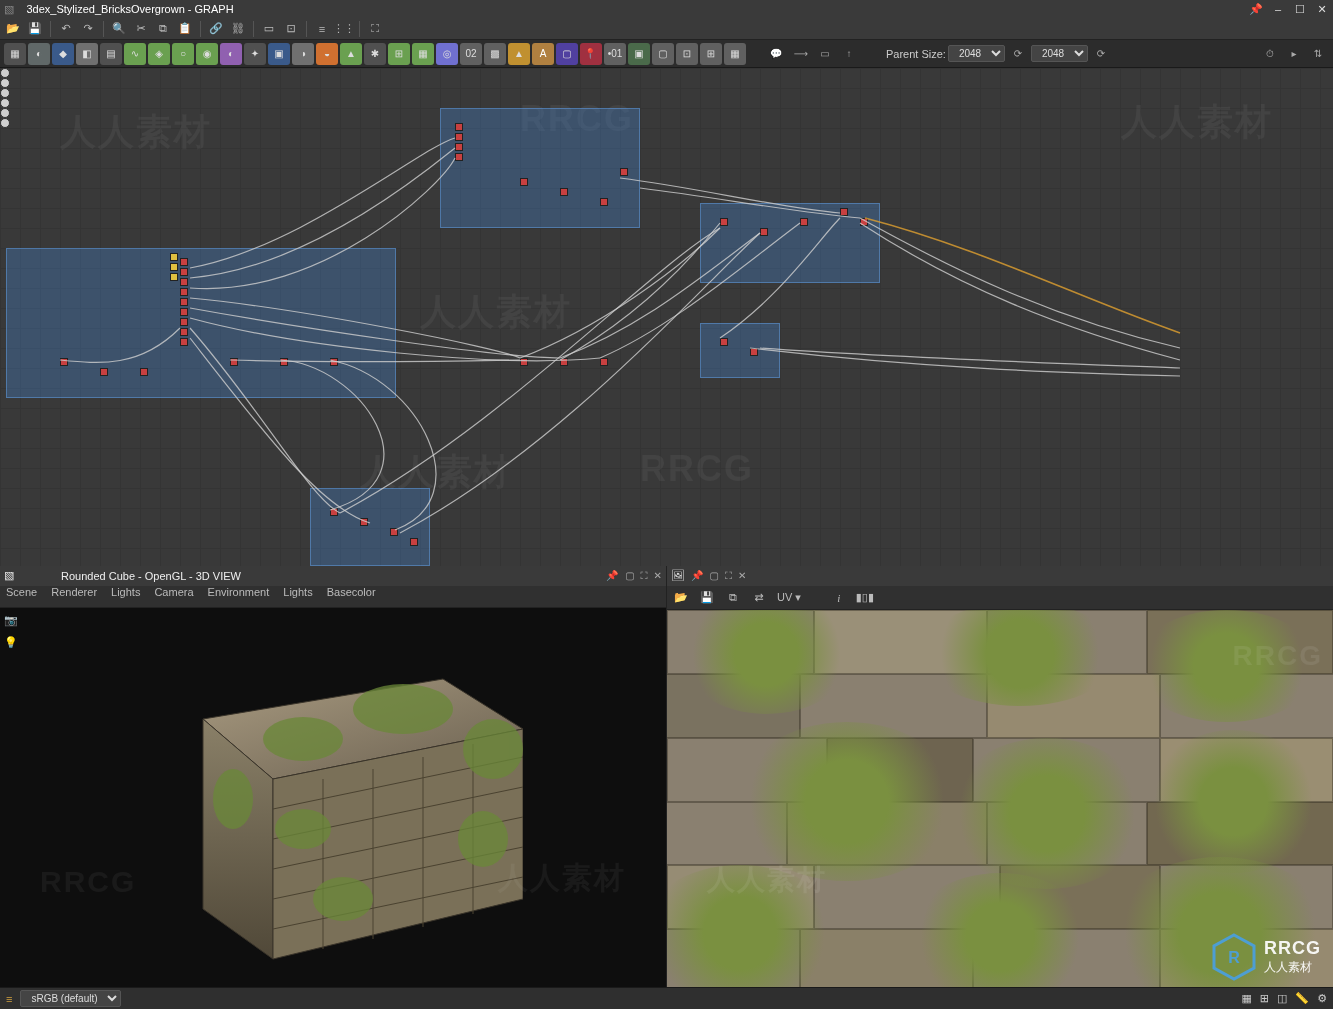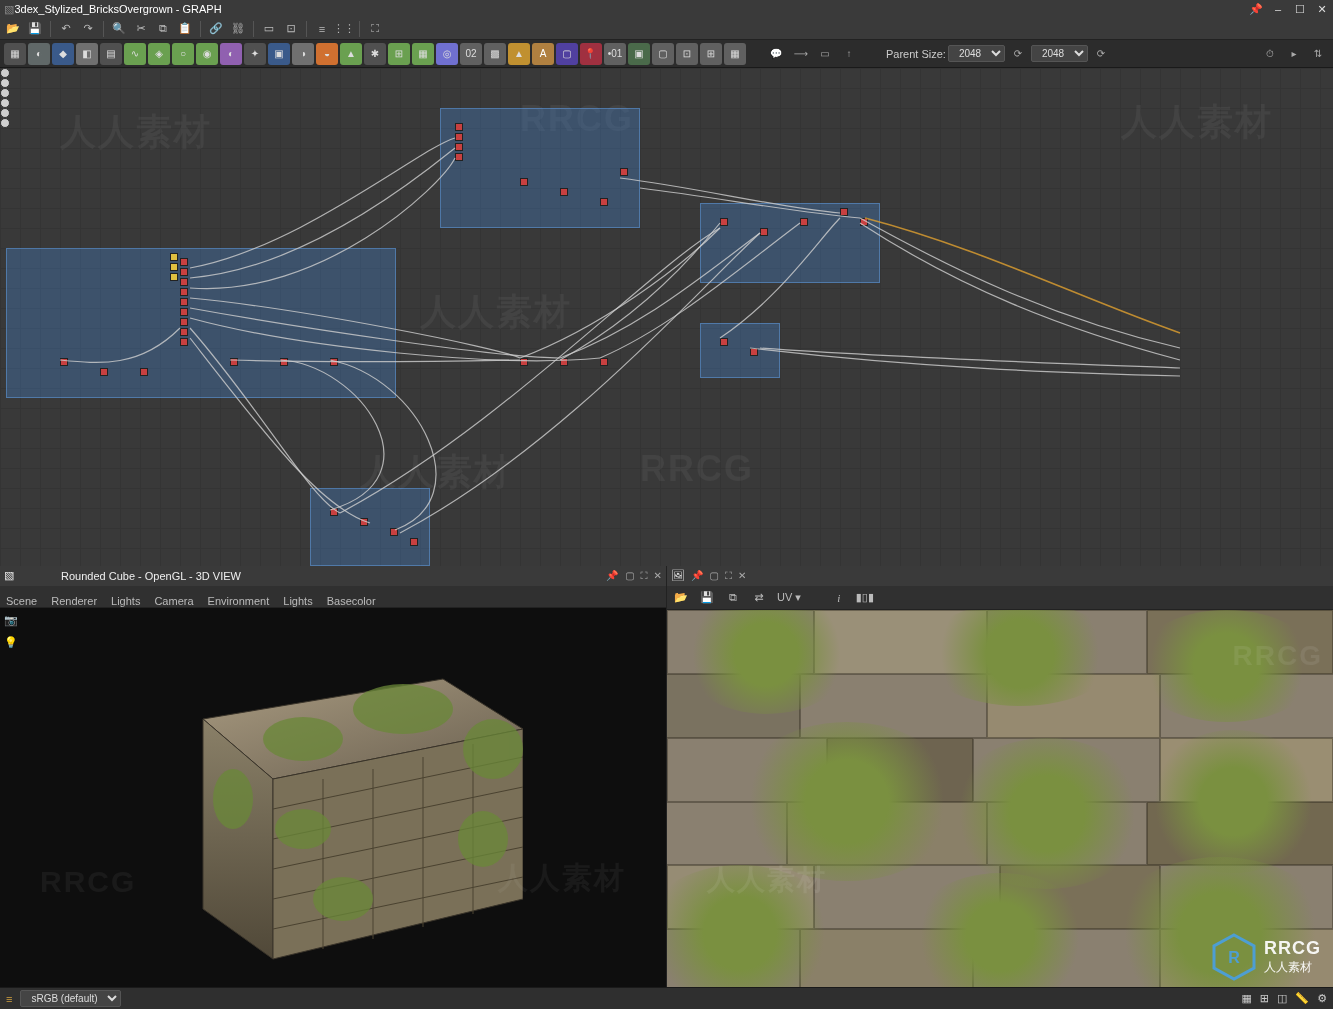--- a/index.html
+++ b/index.html
@@ -1,18 +1,18 @@
 <!DOCTYPE html>
 <html><head>
 <meta charset="utf-8">
 <style>
 * { margin: 0; padding: 0; box-sizing: border-box; font-family: "Segoe UI", Arial, sans-serif; }
 html, body { width: 1333px; height: 1009px; background: #2b2b2b; color: #ccc; overflow: hidden; font-size: 11px; }
 .titlebar { height: 18px; background: #3a3a3a; display: flex; align-items: center; padding: 0 4px; }
-.titlebar .wintitle { flex: 1; color: #fff; font-size: 11px; padding-left: 0; }
+.titlebar .wintitle { flex: 1; color: #fff; font-size: 11px; padding-left: 12px; }
 .titlebar .winctl { display: flex; gap: 8px; }
 .titlebar .winctl span { width: 14px; text-align: center; cursor: pointer; color: #ddd; }
 .toolbar { height: 22px; background: #3a3a3a; display: flex; align-items: center; padding: 0 4px; gap: 4px; border-bottom: 1px solid #222; }
 .toolbar .tbtn { width: 18px; height: 18px; display: inline-flex; align-items: center; justify-content: center; color: #bbb; border-radius: 2px; }
 .toolbar .sep { width: 1px; height: 16px; background: #555; margin: 0 2px; }
 .nodetoolbar { height: 28px; background: #2c2c2c; border-bottom: 1px solid #1a1a1a; display: flex; align-items: center; padding: 0 4px; gap: 2px; }
 .nodetoolbar .nbtn { width: 22px; height: 22px; border-radius: 3px; display: inline-flex; align-items: center; justify-content: center; color: #ddd; font-size: 10px; }
 .graph { position: relative; height: 498px; background: #393939; background-image: linear-gradient(#343434 1px, transparent 1px), linear-gradient(90deg, #343434 1px, transparent 1px); background-size: 20px 20px; overflow: hidden; }
 .frame { position: absolute; background: rgba(70,130,200,0.35); border: 1px solid rgba(100,160,230,0.5); }
 .node { position: absolute; width: 8px; height: 8px; background: #c84040; border: 1px solid #222; }
@@ -22,21 +22,21 @@
 svg.wires path { stroke: #d0d0d0; stroke-width: 1.2; fill: none; opacity: 0.8; }
 svg.wires path.orange { stroke: #e0a030; stroke-width: 1.6; }
 .panels { display: flex; height: 443px; }
 .panel { flex: 1; display: flex; flex-direction: column; border-right: 1px solid #222; position: relative; }
 .panel:last-child { border-right: none; }
 .panel-title { height: 20px; background: #3a3a3a; display: flex; align-items: center; padding: 0 4px; font-size: 11px; color: #eee; }
 .panel-title .picon { width: 14px; height: 14px; margin-right: 6px; display: inline-block; }
 .panel-title .ptxt { flex: 1; padding-left: 37px; }
 .panel-title .pctl { display: flex; gap: 6px; }
 .panel-title .pctl span { cursor: pointer; color: #aaa; font-size: 10px; }
-.panel-tabs { height: 22px; background: #303030; display: flex; align-items: flex-end; padding: 0 6px; gap: 14px; font-size: 11px; color: #bbb; border-bottom: 1px solid #222; }
+.panel-tabs { height: 22px; background: #303030; display: flex; align-items: flex-start; padding: 0 6px; gap: 14px; font-size: 11px; color: #bbb; border-bottom: 1px solid #222; }
 .panel-tabs span { cursor: pointer; }
 .panel-toolbar { height: 24px; background: #303030; display: flex; align-items: center; padding: 0 6px; gap: 10px; border-bottom: 1px solid #222; }
 .panel-toolbar .pbtn { width: 16px; height: 16px; color: #bbb; display:inline-flex; align-items:center; justify-content:center; }
 .viewport3d { flex: 1; background: #0e0e0e; position: relative; display: flex; align-items: center; justify-content: center; }
 .viewport2d { flex: 1; position: relative; overflow: hidden; }
 .sidebar3d { position: absolute; left: 0; top: 0; width: 24px; display: flex; flex-direction: column; gap: 6px; padding: 6px 4px; }
 .sidebar3d .sbtn { width: 16px; height: 16px; color: #ccc; }
 .cube { width: 380px; height: 340px; position: relative; }
 .statusbar { position: absolute; left: 0; right: 0; bottom: 0; height: 22px; background: rgba(40,40,40,0.8); display: flex; align-items: center; padding: 0 6px; font-size: 10px; color: #aaa; gap: 8px; }
 .select { background: #444; color: #ddd; border: 1px solid #555; padding: 1px 6px; font-size: 10px; border-radius: 2px; }

